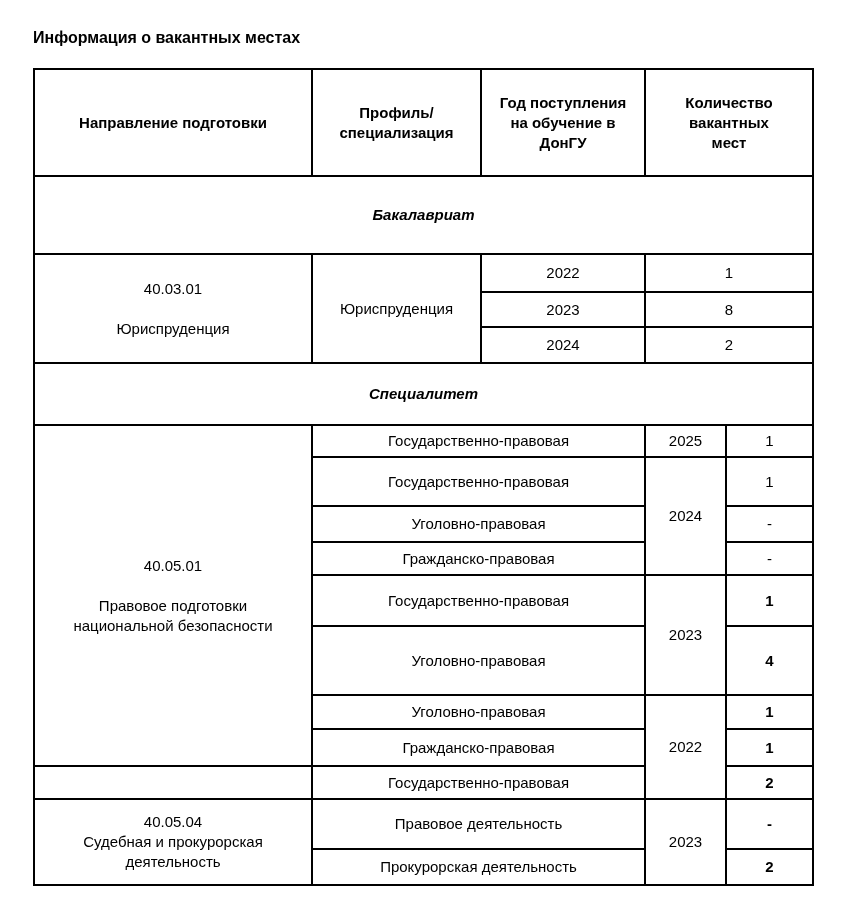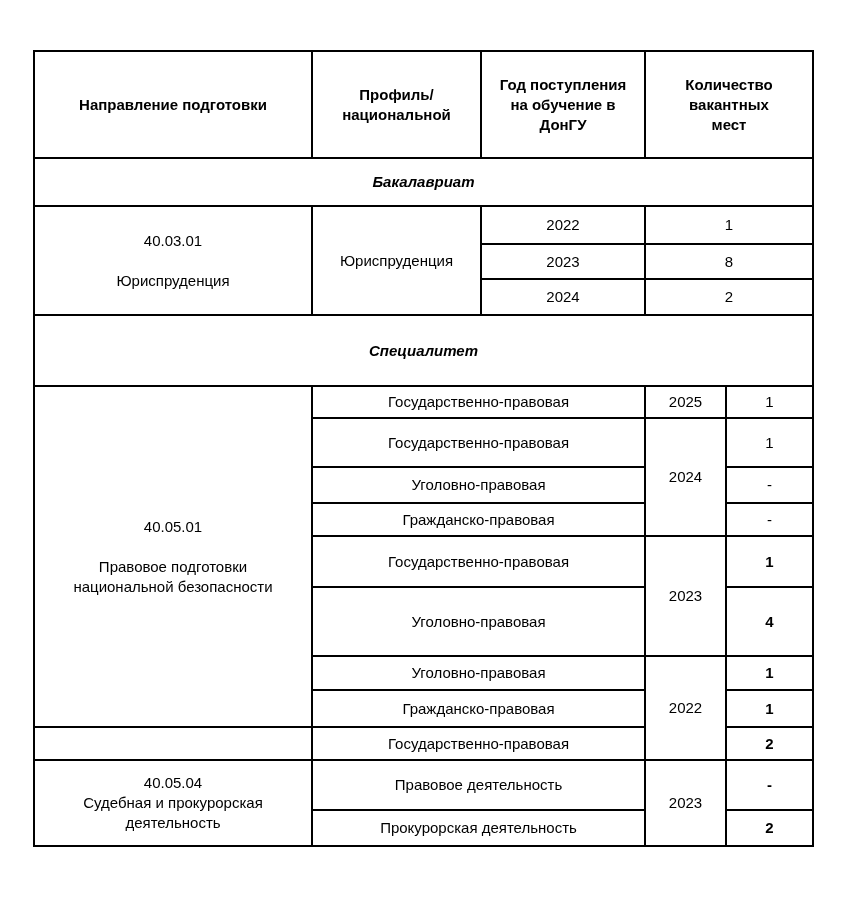--- a/index.html
+++ b/index.html
@@ -49,65 +49,66 @@
     font-style: italic;
     font-size: 16px;
   }
   td.bold { font-weight: bold; }
 </style>
 </head>
 <body>
 
 <div class="page">
 
+  <div class="doc-title">Информация о вакантных местах</div>
 
   <table class="vacancy">
     <colgroup>
       <col style="width:278px">
       <col style="width:169px">
       <col style="width:164px">
       <col style="width:81px">
       <col style="width:87px">
     </colgroup>
 
     <tbody>
         <tr style="height:107px">
       <td class="header-cell">Направление подготовки</td>
       <td class="header-cell">Профиль/
-национальной</td>
+специализация</td>
       <td class="header-cell">Год поступления
 на обучение в
 ДонГУ</td>
       <td class="header-cell" colspan="2">Количество
 вакантных
 мест</td>
     </tr>
 
-    <tr style="height:48px">
+    <tr style="height:78px">
       <td class="section-cell" colspan="5">Бакалавриат</td>
     </tr>
 
     <tr style="height:38px">
       <td class="pre" rowspan="3">40.03.01
 
 Юриспруденция</td>
       <td rowspan="3">Юриспруденция</td>
       <td>2022</td>
       <td colspan="2">1</td>
     </tr>
     <tr style="height:35px">
       <td>2023</td>
       <td colspan="2">8</td>
     </tr>
     <tr style="height:36px">
       <td>2024</td>
       <td colspan="2">2</td>
     </tr>
 
-    <tr style="height:71px">
+    <tr style="height:62px">
       <td class="section-cell" colspan="5">Специалитет</td>
     </tr>
 
     <tr style="height:32px">
       <td class="pre" rowspan="8">40.05.01
 
 Правовое подготовки
 национальной безопасности</td>
       <td colspan="2">Государственно-правовая</td>
       <td>2025</td>

